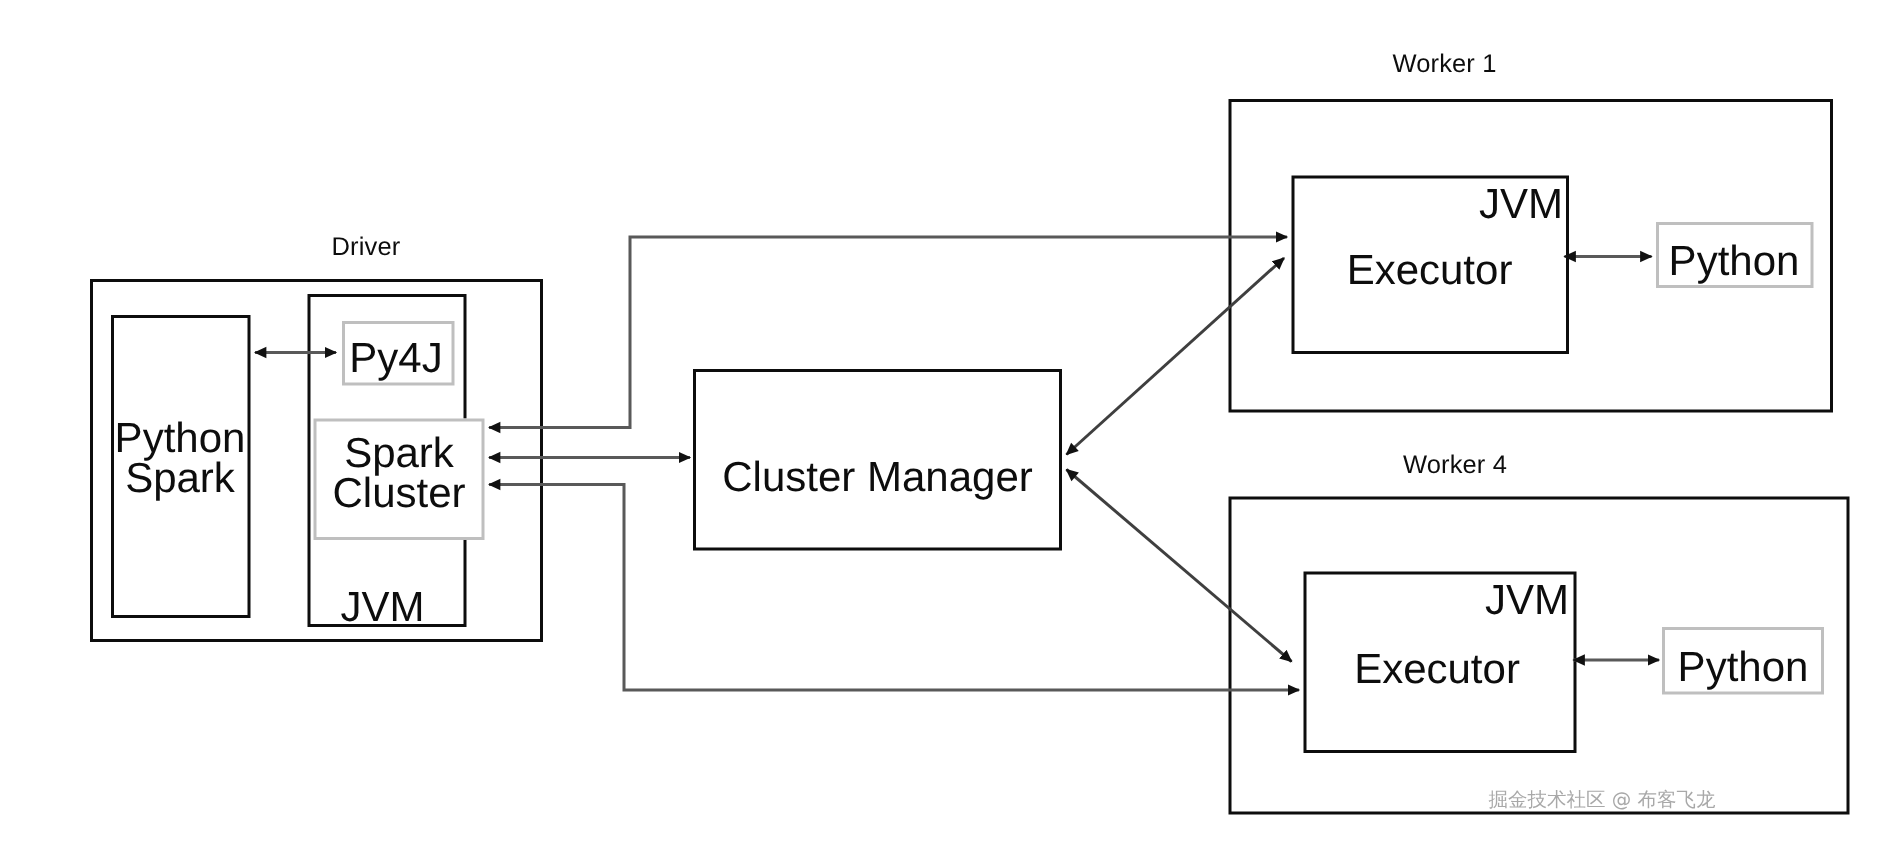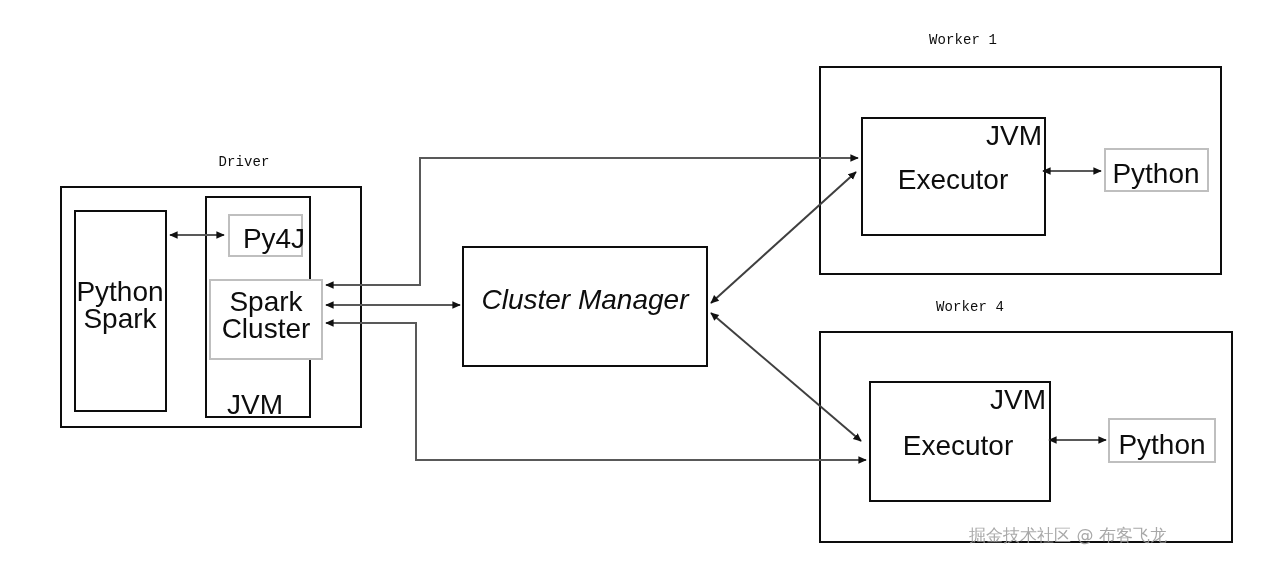--- a/index.html
+++ b/index.html
@@ -30,38 +30,37 @@
     position: absolute;
     color: #0d0d0d;
     white-space: nowrap;
     line-height: 1.12;
   }
   .center-label {
     text-align: center;
     transform: translateX(-50%);
   }
   .group-title {
-    font-size: 14px;
+    font-size: 17px;
     letter-spacing: .1px;
-    font-family: Liberation Mono, monospace;
   }
   .box-title {
     font-size: 28px;
   }
   svg.arrows {
     position: absolute;
     left: 0;
     top: 0;
     width: 1263px;
     height: 576px;
     pointer-events: none;
   }
   .watermark {
     position: absolute;
-    font-size: 17px;
+    font-size: 13px;
     color: #9a9a9a;
     white-space: nowrap;
     opacity: .85;
     transform: translateX(-50%);
     font-family: "DejaVu Sans", sans-serif;
   }
 </style>
 </head>
 <body>
 
@@ -72,28 +71,28 @@
   <div class="box box-dark" style="left:60px; top:186px; width:302px; height:242px;"></div>
 
   <div class="box box-dark" style="left:74px; top:210px; width:93px; height:202px;"></div>
   <div class="label center-label box-title" style="left:120px; top:276px;">Python</div>
   <div class="label center-label box-title" style="left:120px; top:303px;">Spark</div>
 
   <div class="box box-dark" style="left:205px; top:196px; width:106px; height:222px;"></div>
   <div class="label center-label box-title" style="left:255px; top:389px;">JVM</div>
 
   <div class="box box-gray" style="left:228px; top:214px; width:75px; height:43px;"></div>
-  <div class="label center-label box-title" style="left:274px; top:223px;">Py4J</div>
+  <div class="label center-label box-title" style="left:264px; top:223px;">Py4J</div>
 
   <div class="box box-gray" style="left:209px; top:279px; width:114px; height:81px;"></div>
   <div class="label center-label box-title" style="left:266px; top:286px;text-align:right;">Spark</div>
   <div class="label center-label box-title" style="left:266px; top:313px;">Cluster</div>
 
   <div class="box box-dark" style="left:462px; top:246px; width:246px; height:121px;"></div>
-  <div class="label center-label box-title" style="left:585px; top:284px;font-style:italic;">Cluster Manager</div>
+  <div class="label center-label box-title" style="left:585px; top:302px;">Cluster Manager</div>
 
   <div class="label center-label group-title" style="left:963px; top:33px;">Worker 1</div>
   <div class="box box-dark" style="left:819px; top:66px; width:403px; height:209px;"></div>
 
   <div class="box box-dark" style="left:861px; top:117px; width:185px; height:119px;"></div>
   <div class="label box-title" style="left:986px; top:120px;">JVM</div>
   <div class="label center-label box-title" style="left:953px; top:164px;">Executor</div>
 
   <div class="box box-gray" style="left:1104px; top:148px; width:105px; height:44px;"></div>
   <div class="label center-label box-title" style="left:1156px; top:158px;">Python</div>

